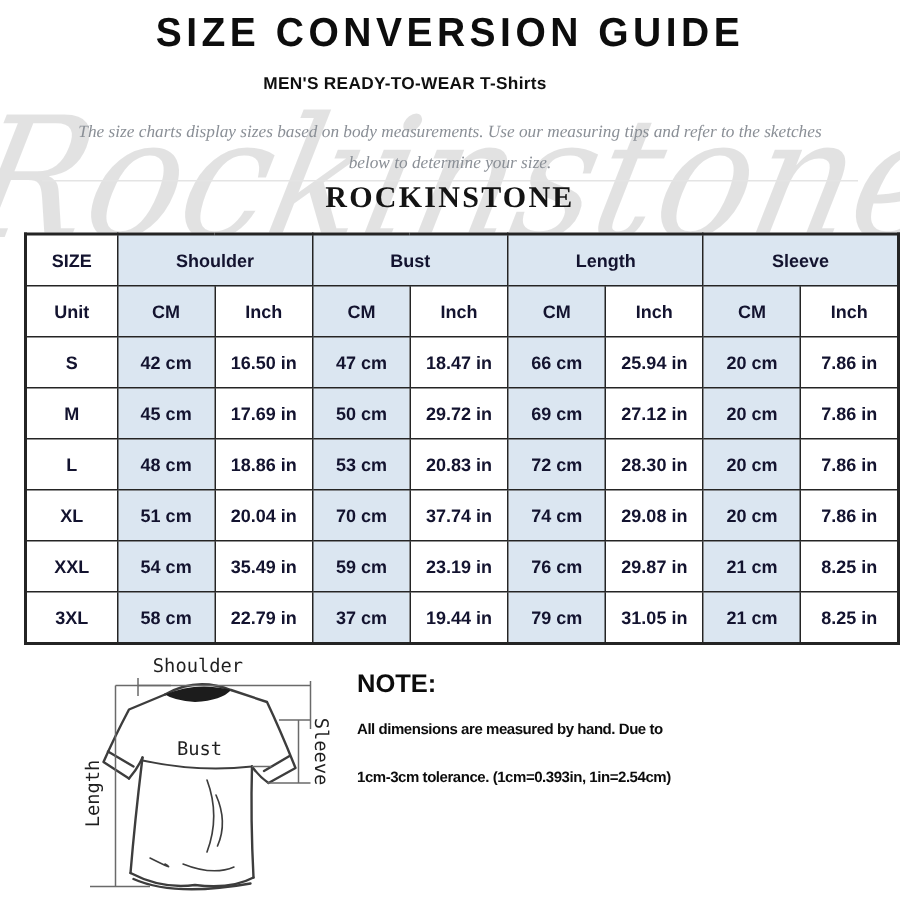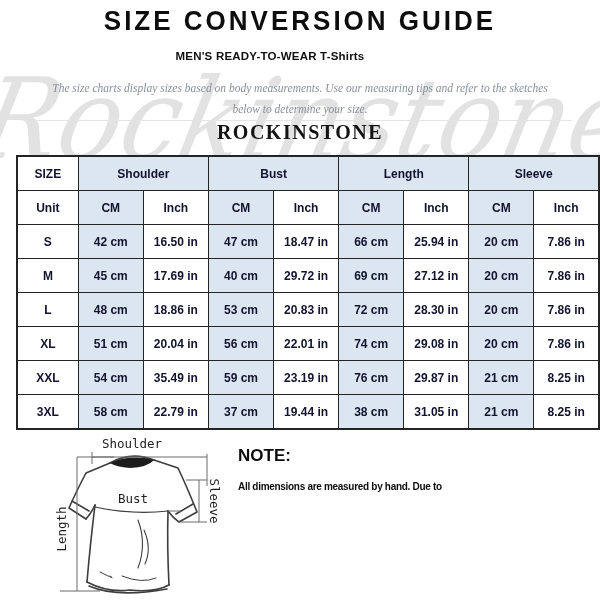--- a/index.html
+++ b/index.html
@@ -119,21 +119,21 @@
         <td>18.47 in</td>
         <td class="blue">66 cm</td>
         <td>25.94 in</td>
         <td class="blue">20 cm</td>
         <td>7.86 in</td>
       </tr>
       <tr>
         <td>M</td>
         <td class="blue">45 cm</td>
         <td>17.69 in</td>
-        <td class="blue">40 cm</td>
+        <td class="blue">50 cm</td>
         <td>29.72 in</td>
         <td class="blue">69 cm</td>
         <td>27.12 in</td>
         <td class="blue">20 cm</td>
         <td>7.86 in</td>
       </tr>
       <tr>
         <td>L</td>
         <td class="blue">48 cm</td>
         <td>18.86 in</td>
@@ -141,22 +141,22 @@
         <td>20.83 in</td>
         <td class="blue">72 cm</td>
         <td>28.30 in</td>
         <td class="blue">20 cm</td>
         <td>7.86 in</td>
       </tr>
       <tr>
         <td>XL</td>
         <td class="blue">51 cm</td>
         <td>20.04 in</td>
-        <td class="blue">56 cm</td>
-        <td>22.01 in</td>
+        <td class="blue">70 cm</td>
+        <td>37.74 in</td>
         <td class="blue">74 cm</td>
         <td>29.08 in</td>
         <td class="blue">20 cm</td>
         <td>7.86 in</td>
       </tr>
       <tr>
         <td>XXL</td>
         <td class="blue">54 cm</td>
         <td>35.49 in</td>
         <td class="blue">59 cm</td>
@@ -165,21 +165,21 @@
         <td>29.87 in</td>
         <td class="blue">21 cm</td>
         <td>8.25 in</td>
       </tr>
       <tr>
         <td>3XL</td>
         <td class="blue">58 cm</td>
         <td>22.79 in</td>
         <td class="blue">37 cm</td>
         <td>19.44 in</td>
-        <td class="blue">38 cm</td>
+        <td class="blue">79 cm</td>
         <td>31.05 in</td>
         <td class="blue">21 cm</td>
         <td>8.25 in</td>
       </tr>
     </tbody>
   </table>
 
   <svg class="sketch" width="212" height="164" viewBox="0 0 212 164" aria-hidden="false">
     <g stroke="#3d3d3d" stroke-width="1.6" fill="none" stroke-linecap="round" stroke-linejoin="round">
 
@@ -228,15 +228,16 @@
       <text x="106" y="14" text-anchor="middle">Shoulder</text>
       <text x="107" y="69" text-anchor="middle">Bust</text>
       <text x="40" y="95" text-anchor="middle" transform="rotate(-90 40 95)">Length</text>
       <text x="184" y="67" text-anchor="middle" transform="rotate(90 184 67)">Sleeve</text>
     </g>
   </svg>
 
   <div class="note">
     <div class="note-heading">NOTE:</div>
     <div class="note-line">All dimensions are measured by hand. Due to</div>
+    <div class="note-line">1cm-3cm tolerance. (1cm=0.393in, 1in=2.54cm)</div>
   </div>
 
 </div>
 
 </body></html>

